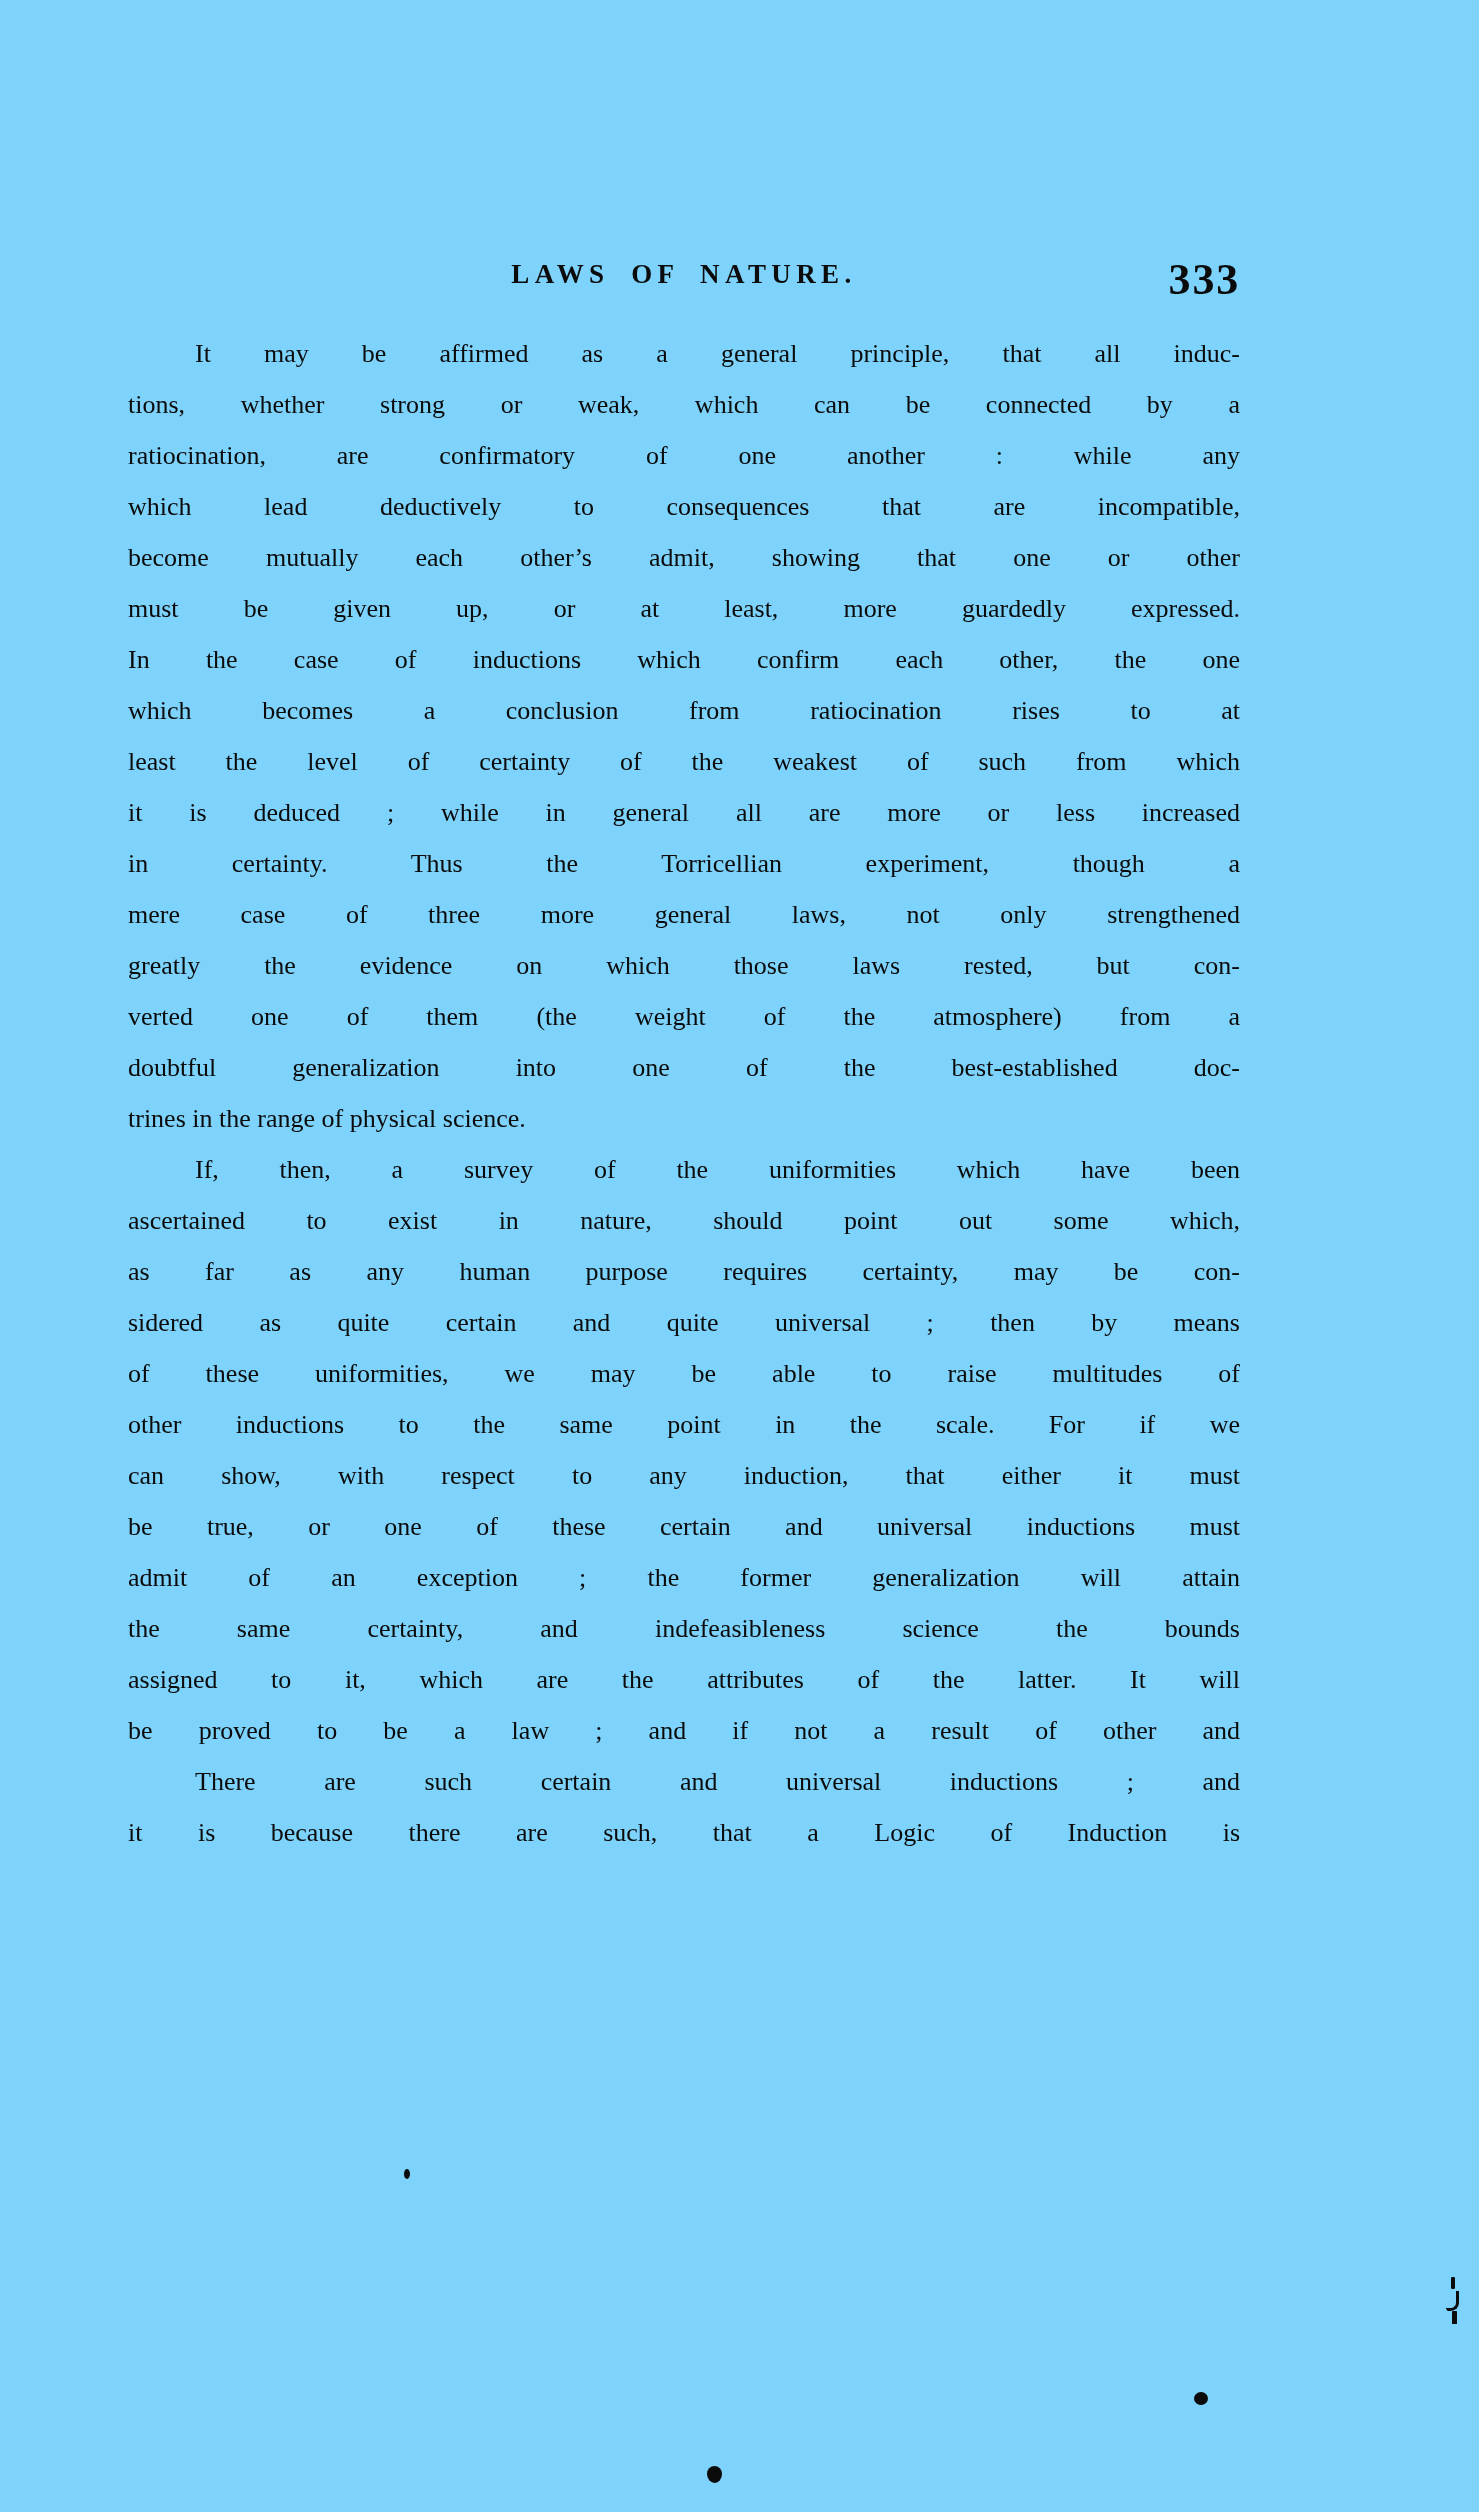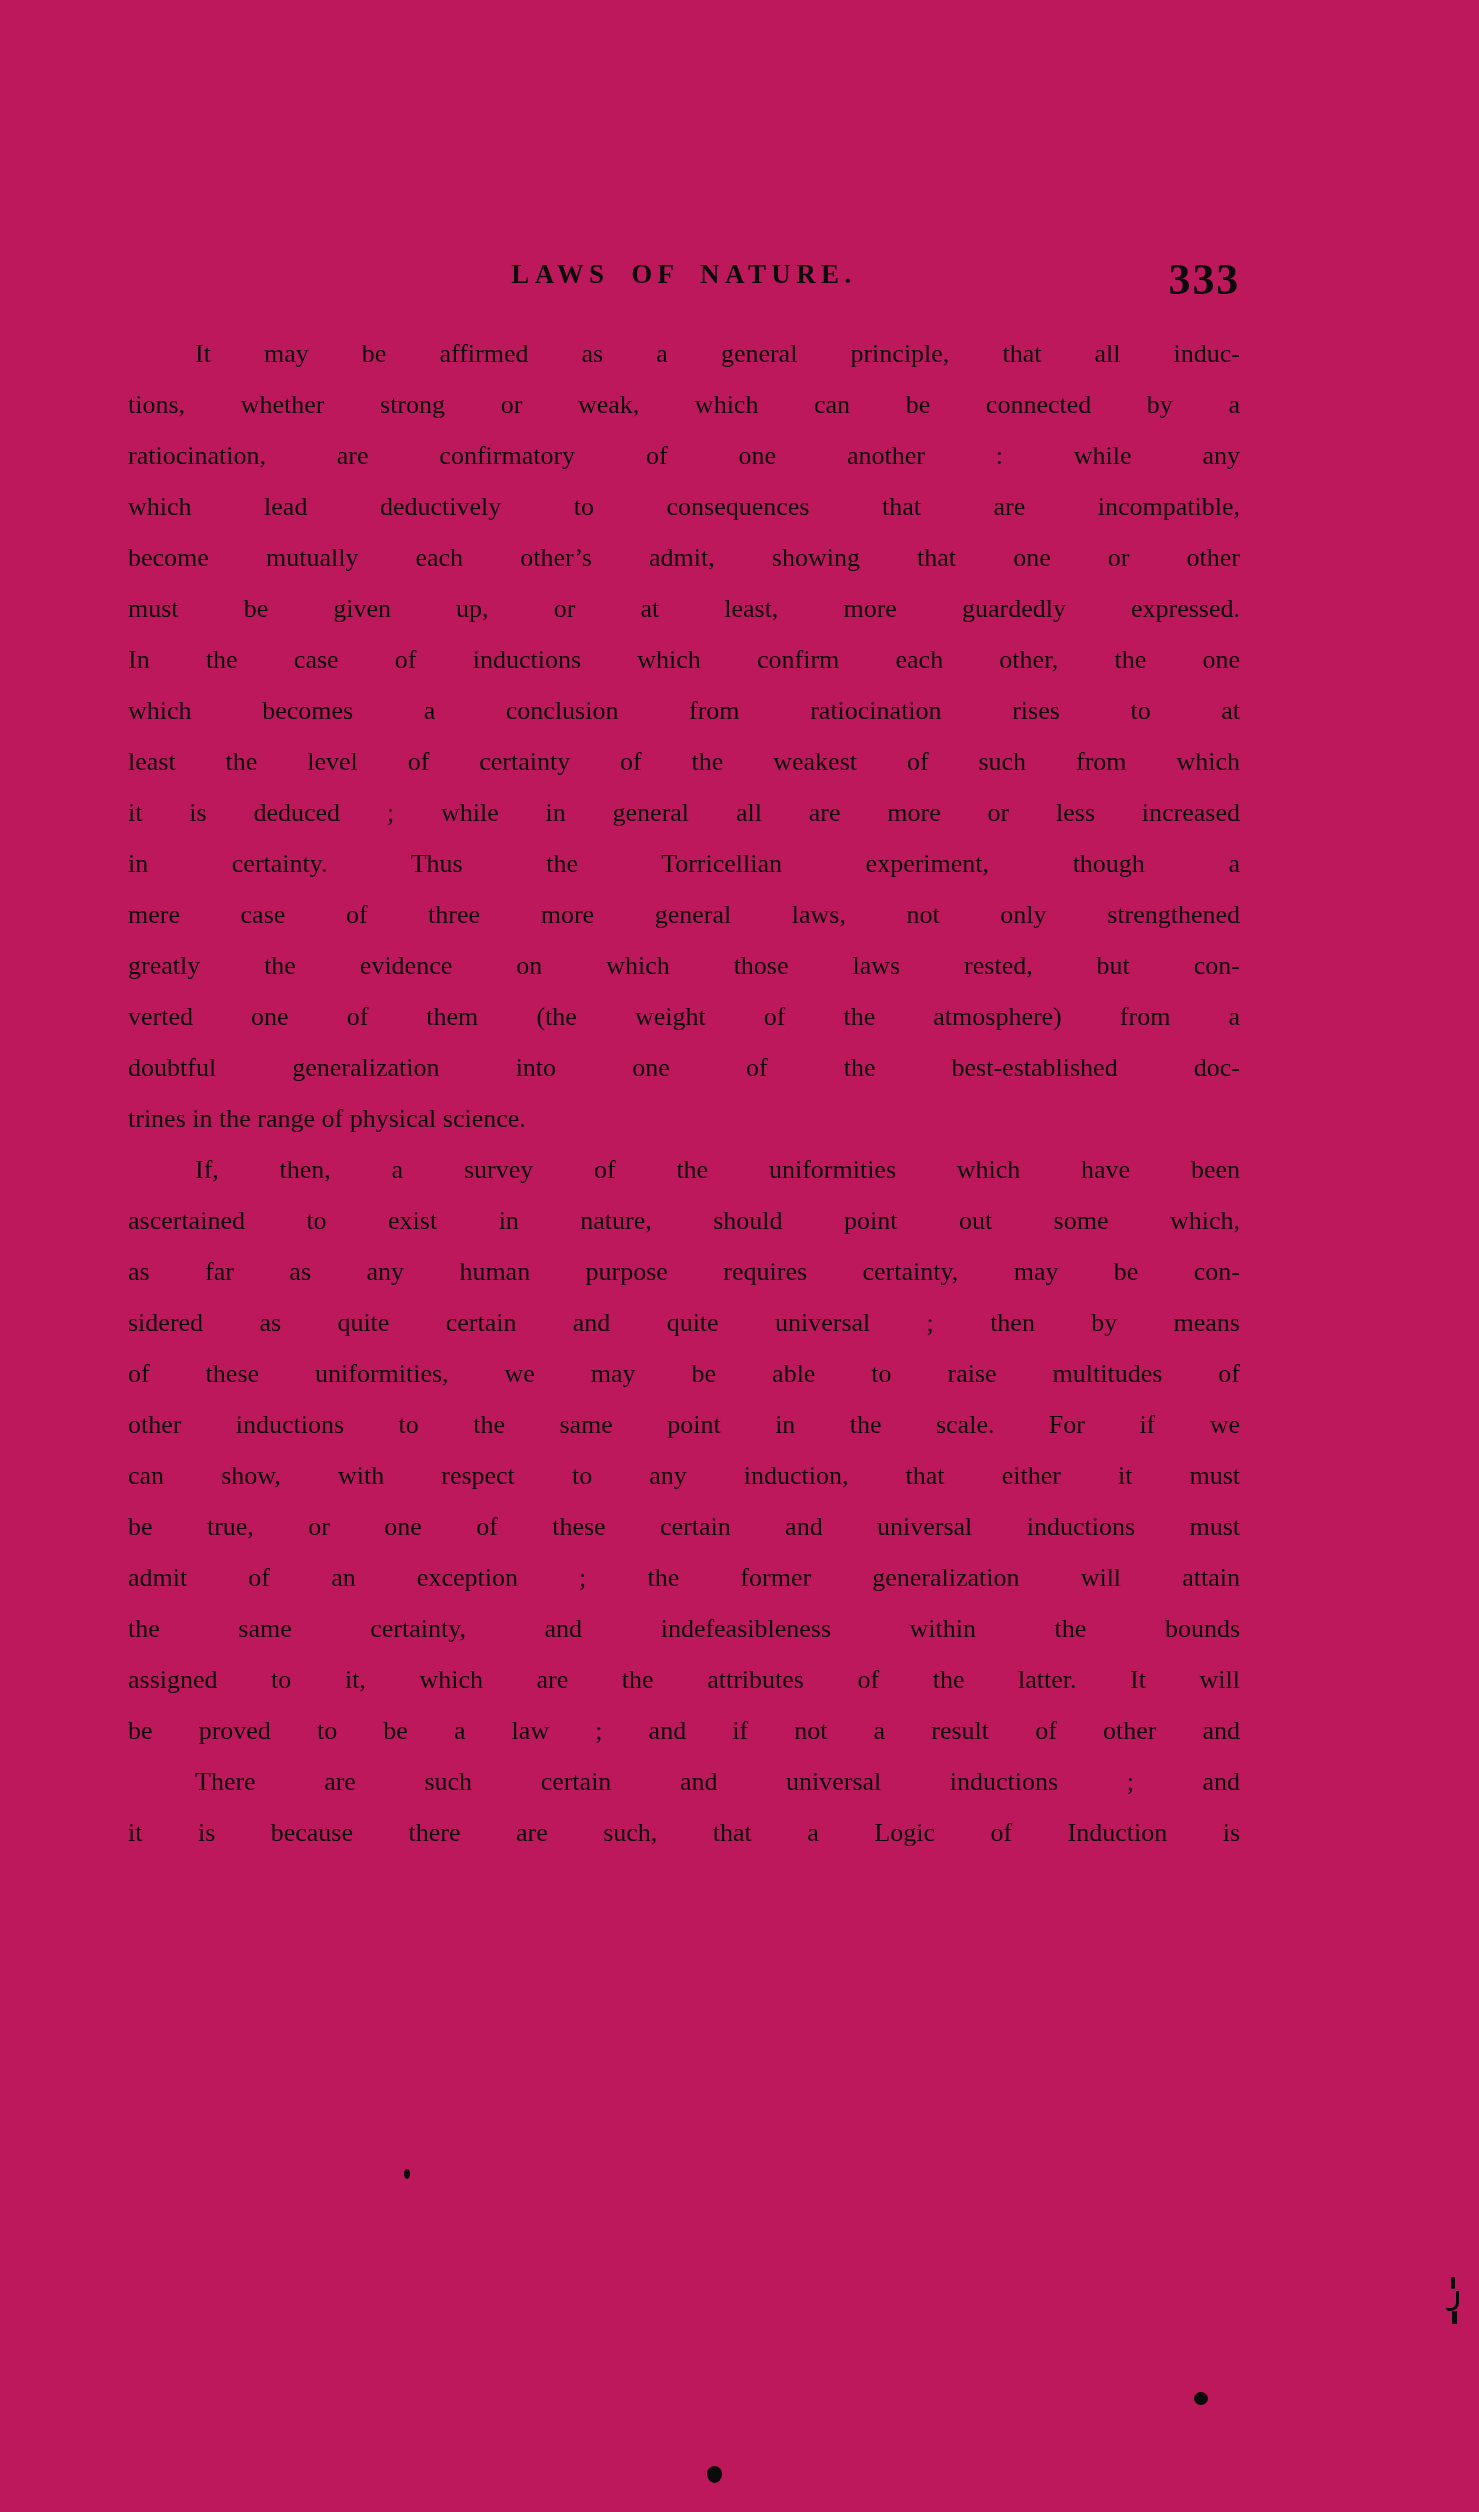--- a/index.html
+++ b/index.html
@@ -4,21 +4,21 @@
 <style>
   html, body {
     margin: 0;
     padding: 0;
     background: #ffffff;
   }
   .page {
     position: relative;
     width: 1479px;
     height: 2512px;
-    background: #be185d;
+    background: #7dd3fc;
     color: #0b0b0b;
     font-family: "Liberation Serif", "DejaVu Serif", serif;
     overflow: hidden;
   }
   .running-header {
     position: absolute;
     left: 128px;
     top: 259px;
     width: 1112px;
     height: 42px;
@@ -121,21 +121,21 @@
       <div class="line last">trines in the range of physical science.</div>
       <div class="line indent">If, then, a survey of the uniformities which have been</div>
       <div class="line">ascertained to exist in nature, should point out some which,</div>
       <div class="line">as far as any human purpose requires certainty, may be con-</div>
       <div class="line">sidered as quite certain and quite universal ; then by means</div>
       <div class="line">of these uniformities, we may be able to raise multitudes of</div>
       <div class="line">other inductions to the same point in the scale.  For if we</div>
       <div class="line">can show, with respect to any induction, that either it must</div>
       <div class="line">be true, or one of these certain and universal inductions must</div>
       <div class="line">admit of an exception ; the former generalization will attain</div>
-      <div class="line">the same certainty, and indefeasibleness within the bounds</div>
+      <div class="line">the same certainty, and indefeasibleness science the bounds</div>
       <div class="line">assigned to it, which are the attributes of the latter.  It will</div>
       <div class="line">be proved to be a law ; and if not a result of other and</div>
       <div class="line indent">There are such certain and universal inductions ; and</div>
       <div class="line">it is because there are such, that a Logic of Induction is</div>
     </div>
 
   <div class="ink ink-speck"></div>
   <div class="ink ink-bar-1"></div>
   <div class="ink ink-hook"></div>
   <div class="ink ink-bar-2"></div>

